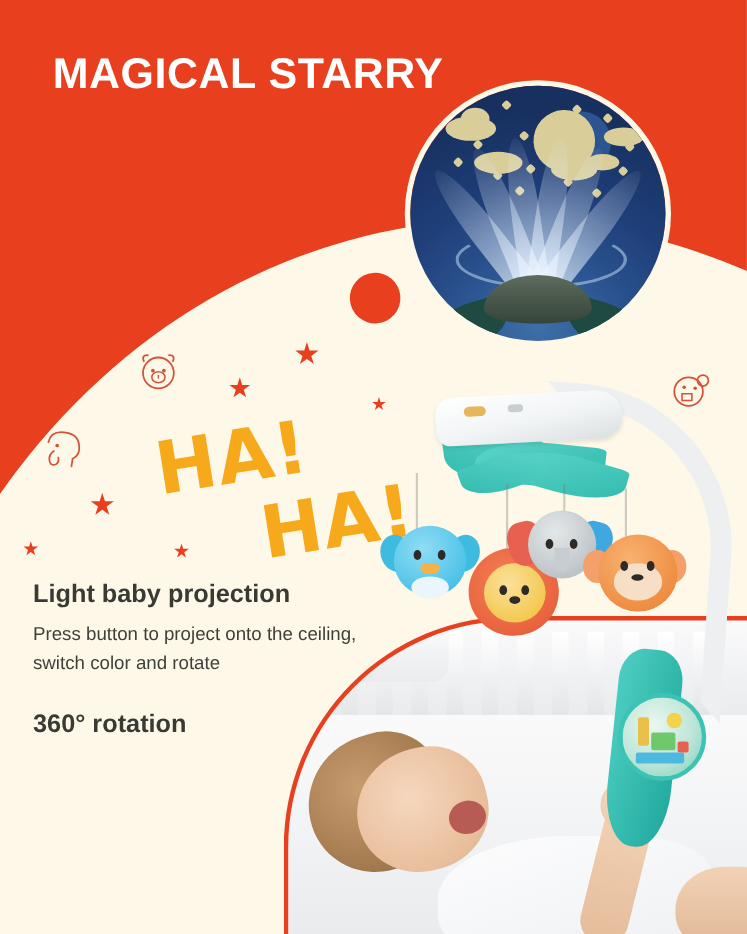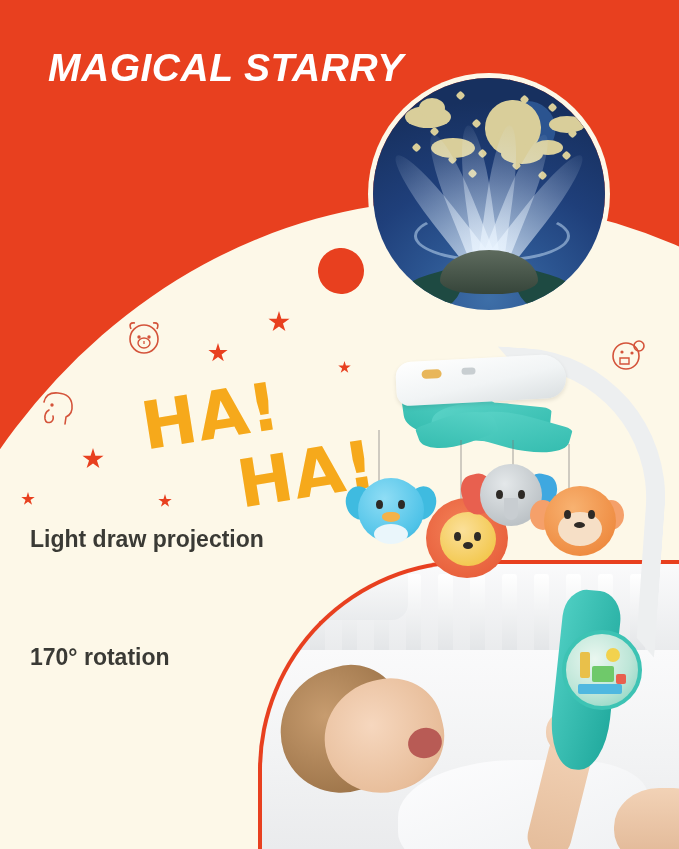--- a/index.html
+++ b/index.html
@@ -36,21 +36,21 @@
     top: 44px;
     width: 420px;
     color: #FFFFFF;
     font-size: 39px;
     line-height: 1.24;
     font-weight: bold;
     letter-spacing: 0.5px;
     text-transform: uppercase;
     z-index: 12;
   }
-  .headline .hl-line { display: block; white-space: nowrap; font-style: italic; }
+  .headline .hl-line { display: block; white-space: nowrap; }
 
   
   .proj-circle {
     position: absolute;
     left: 373px;
     top: 78px;
     width: 232px;
     height: 232px;
     border-radius: 50%;
     overflow: hidden;
@@ -535,20 +535,21 @@
     <div class="wing" style="left:598px; top:500px; width:26px; height:30px; background:#F5A06A; border-radius:50%;"></div>
     <div class="toy" style="left:544px; top:486px; width:72px; height:70px; background:radial-gradient(circle at 40% 32%, #F8B271, #EE8A3F 78%);">
       <div style="position:absolute; left:14px; top:26px; width:44px; height:34px; border-radius:50%; background:#F6DFC6;"></div>
       <div class="face-dot" style="left:20px; top:24px;"></div>
       <div class="face-dot" style="left:44px; top:24px;"></div>
       <div class="muzzle" style="left:30px; top:36px; width:11px; height:6px; background:#2E2A26;"></div>
     </div>
   </div>
 
   <div class="feature-block block-1">
-    <p class="feature-title">Light draw projection</p>
+    <p class="feature-title">Light baby projection</p>
+    <p class="feature-body">Press button to project onto the ceiling, switch color and rotate</p>
   </div>
 
   <div class="feature-block block-2">
-    <p class="feature-title">170° rotation</p>
+    <p class="feature-title">360° rotation</p>
   </div>
 
 </div>
 
 </body></html>

